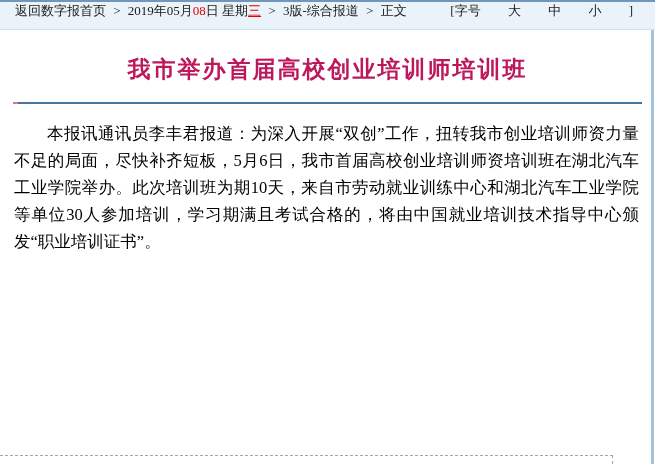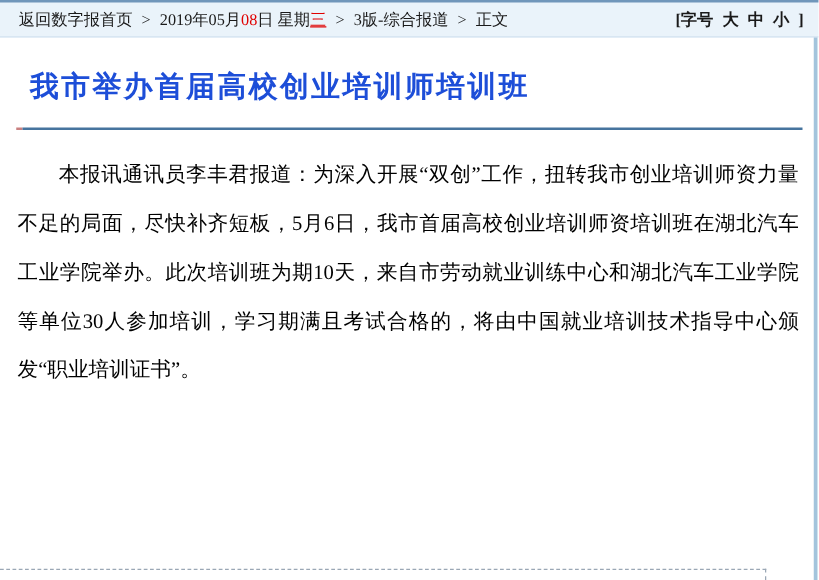--- a/index.html
+++ b/index.html
@@ -13,59 +13,60 @@
   }
   
   .topbar {
     height:30px;
     box-sizing:border-box;
     background:#eaf3fa;
     border-top:2px solid #7096ba;
     border-bottom:1px solid #d2e2f0;
     display:flex;
     justify-content:space-between;
-    align-items:center;
+    align-items:flex-start;
     padding:0 10px 0 15px;
     font-size:13px;
     color:#1a1a1a;
     white-space:nowrap;
   }
   .crumbs span, .crumbs a { color:#1a1a1a; text-decoration:none; }
   .crumbs .sep { margin:0 4px; }
   .crumbs .red { color:#e00000; }
   .crumbs .red-link { color:#e00000; text-decoration:underline; cursor:pointer; }
-  .fontsize span { margin:0 2px;font-weight:bold; }
+  .fontsize span { margin:0 12px; }
   .fontsize .sz { cursor:pointer; }
   
   .right-border {
     position:absolute; top:30px; right:1px; bottom:0;
     width:3px; background:#a3c4dc;
   }
   
   .title {
     margin:24px 24px 12px;
-    color:#1d4ed8;
+    text-align:center;
+    color:#be185d;
     font-family:"Liberation Sans","DejaVu Sans",sans-serif;
     font-weight:bold;
     font-size:23px;
     letter-spacing:2px;
     line-height:30px;
   }
   
   .divider {
     margin:18px 13px 0;
     display:flex; align-items:center; height:2px;
   }
   .divider .red-tip { width:5px; height:2px; background:#c98080; }
   .divider .line { flex:1; height:2px; background:#46749e; }
   
   .article {
     margin:16px 16px 0 14px;
     font-size:16.5px;
-    line-height:39px;
+    line-height:27px;
     text-align:justify;
     color:#000;
     font-family:Liberation Serif, serif;
   }
   .article p { margin:0 0 13px; text-indent:2em; }
   
   .bottom-dashed {
     position:absolute; left:0; top:455px;
     width:612px; height:8px;
     border-top:1px dashed #9aa7b5;

